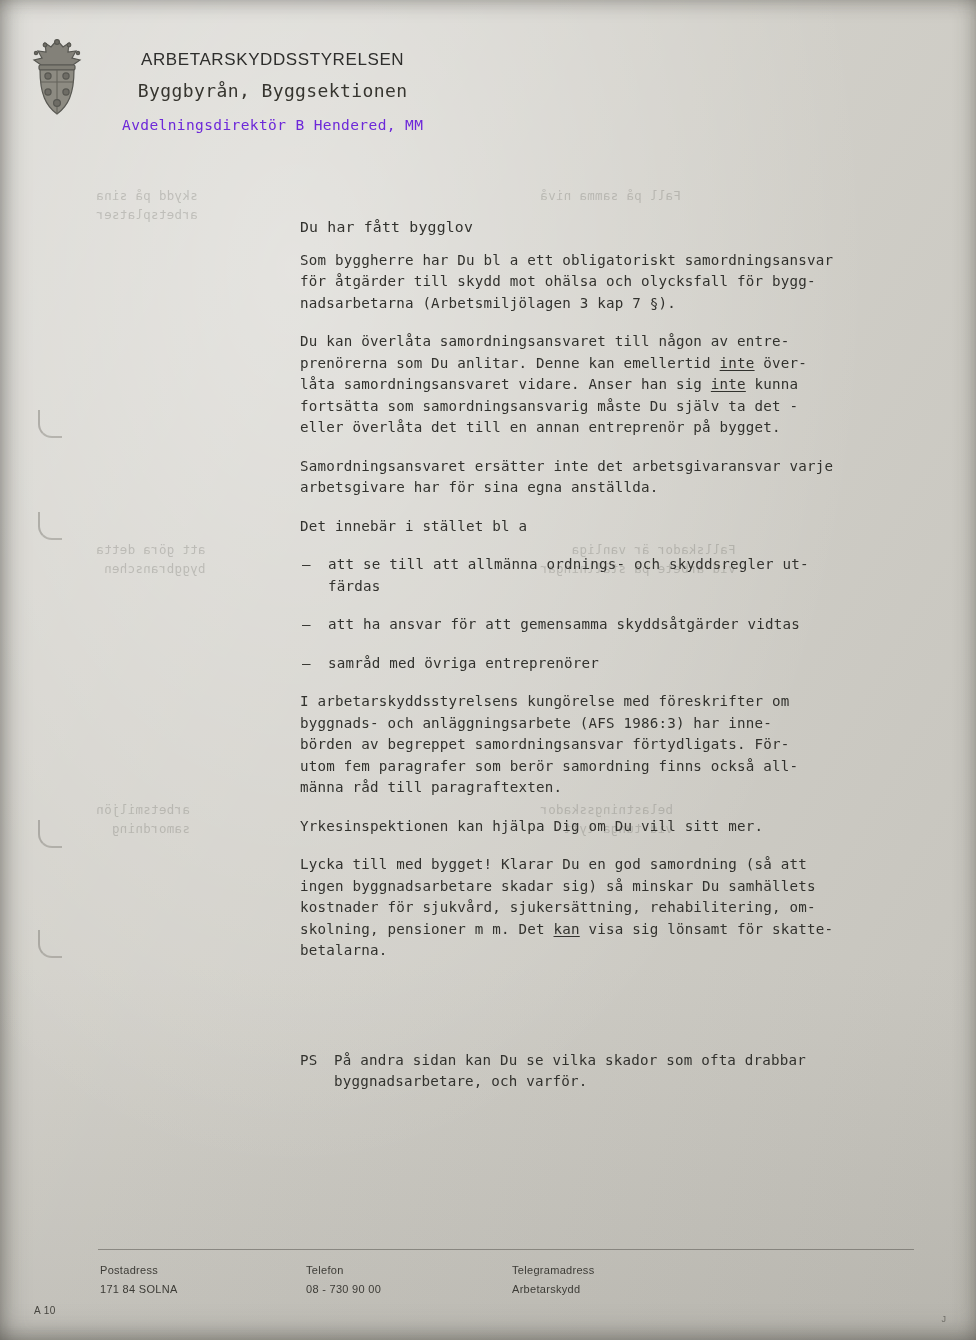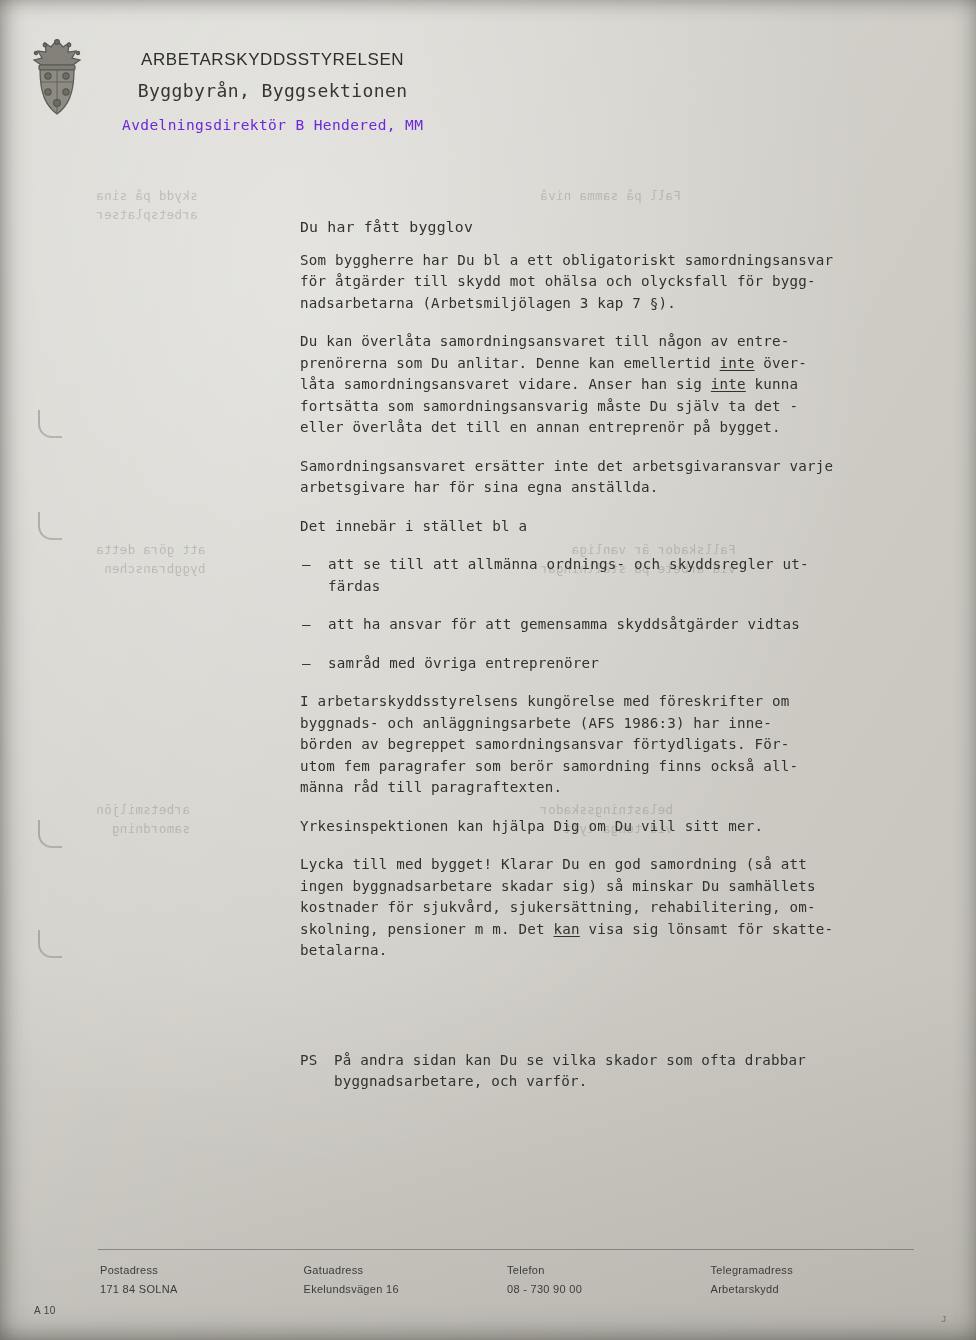--- a/index.html
+++ b/index.html
@@ -295,24 +295,20 @@
   </div>
 
   <div class="footer-rule"></div>
 
   <div class="footer">
     <div class="col">
       <span class="h">Postadress</span>
       <span class="v">171 84  SOLNA</span>
     </div>
     <div class="col">
-      <span class="h">Gatuadress</span>
-      <span class="v">Ekelundsvägen 16</span>
-    </div>
-    <div class="col">
       <span class="h">Telefon</span>
       <span class="v">08 - 730 90 00</span>
     </div>
     <div class="col">
       <span class="h">Telegramadress</span>
       <span class="v">Arbetarskydd</span>
     </div>
   </div>
 
   <div class="docnum">A 10</div>

